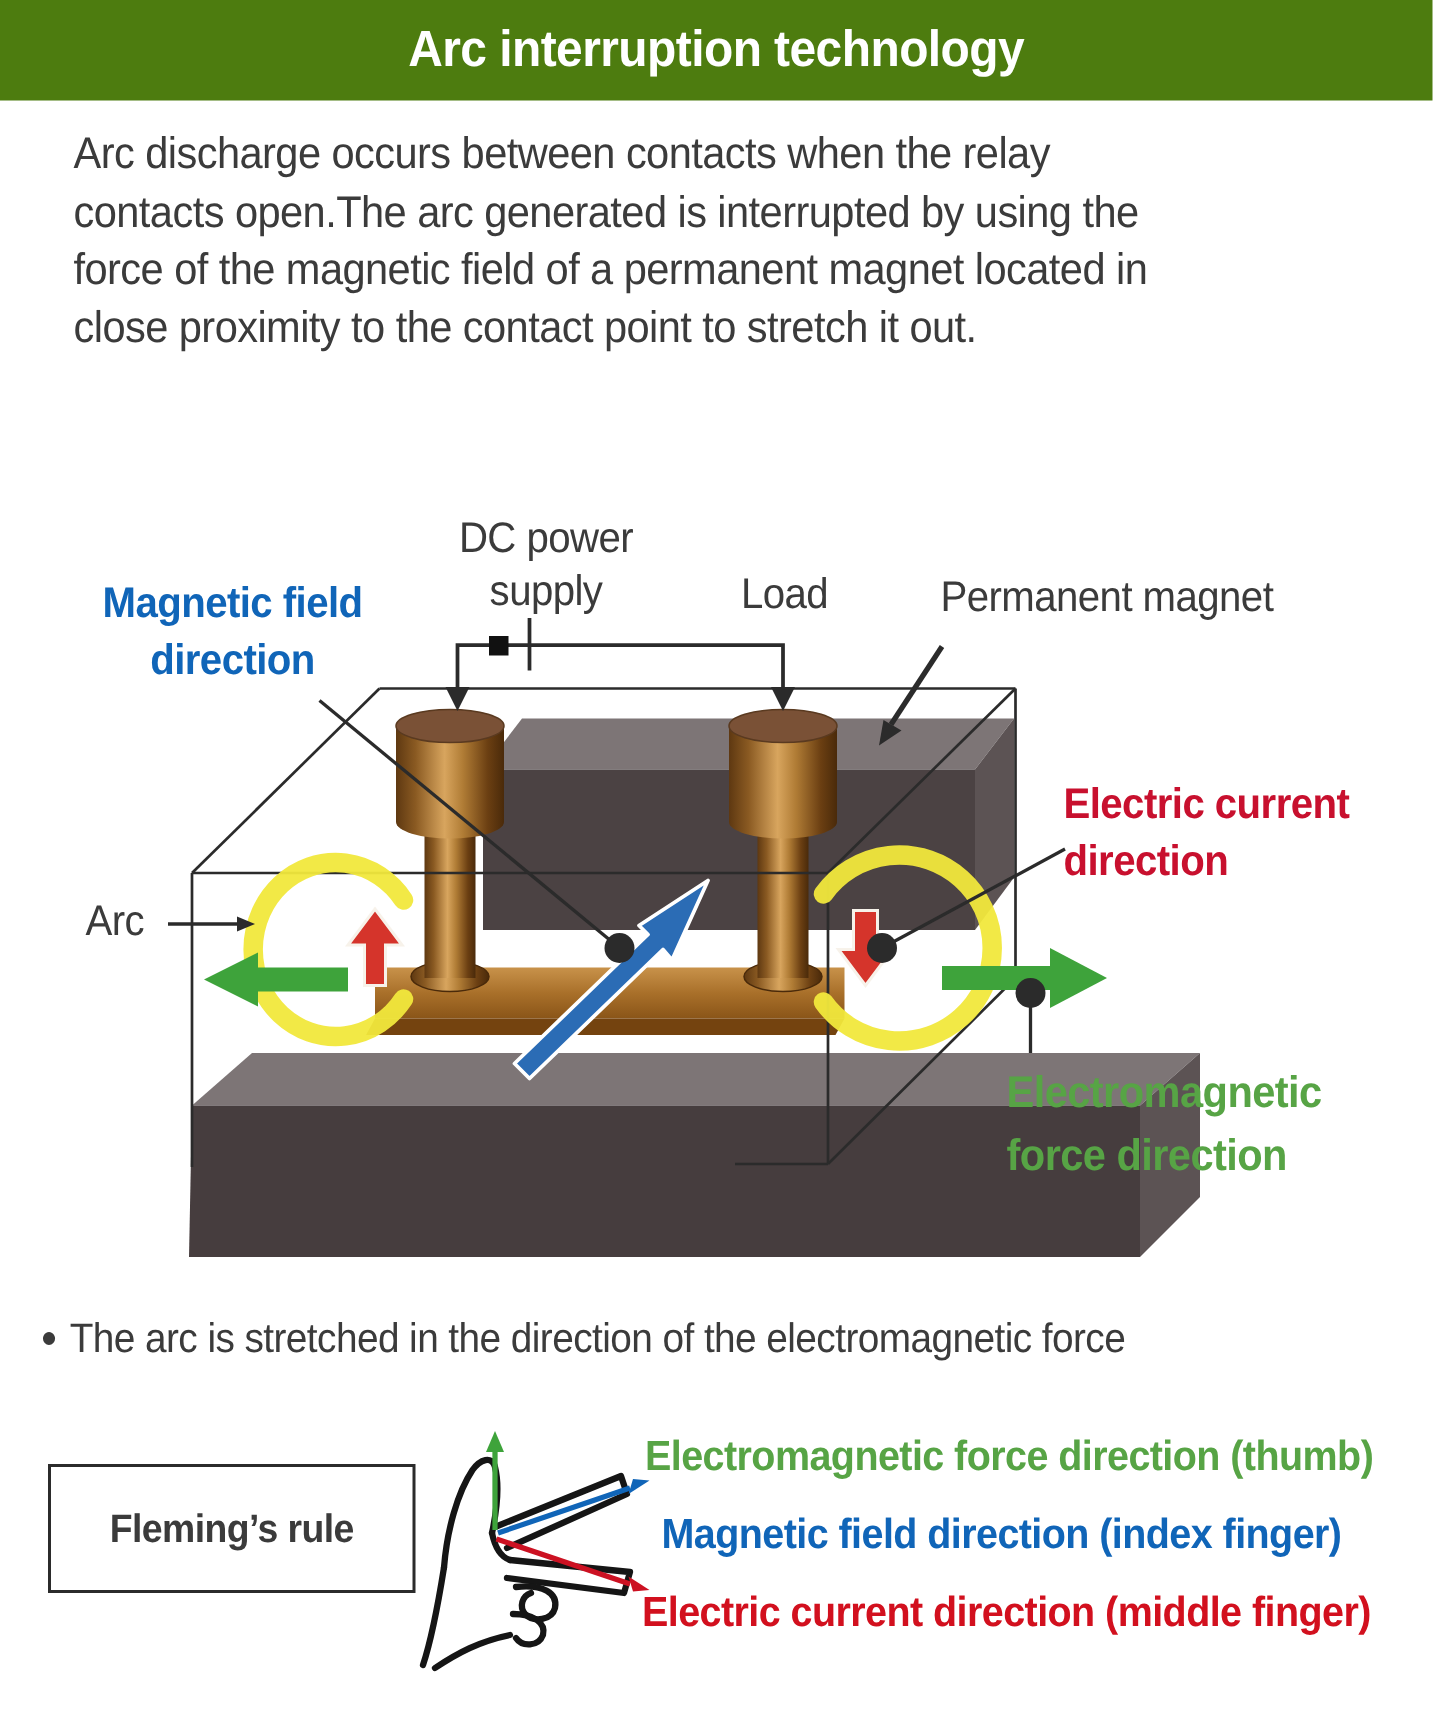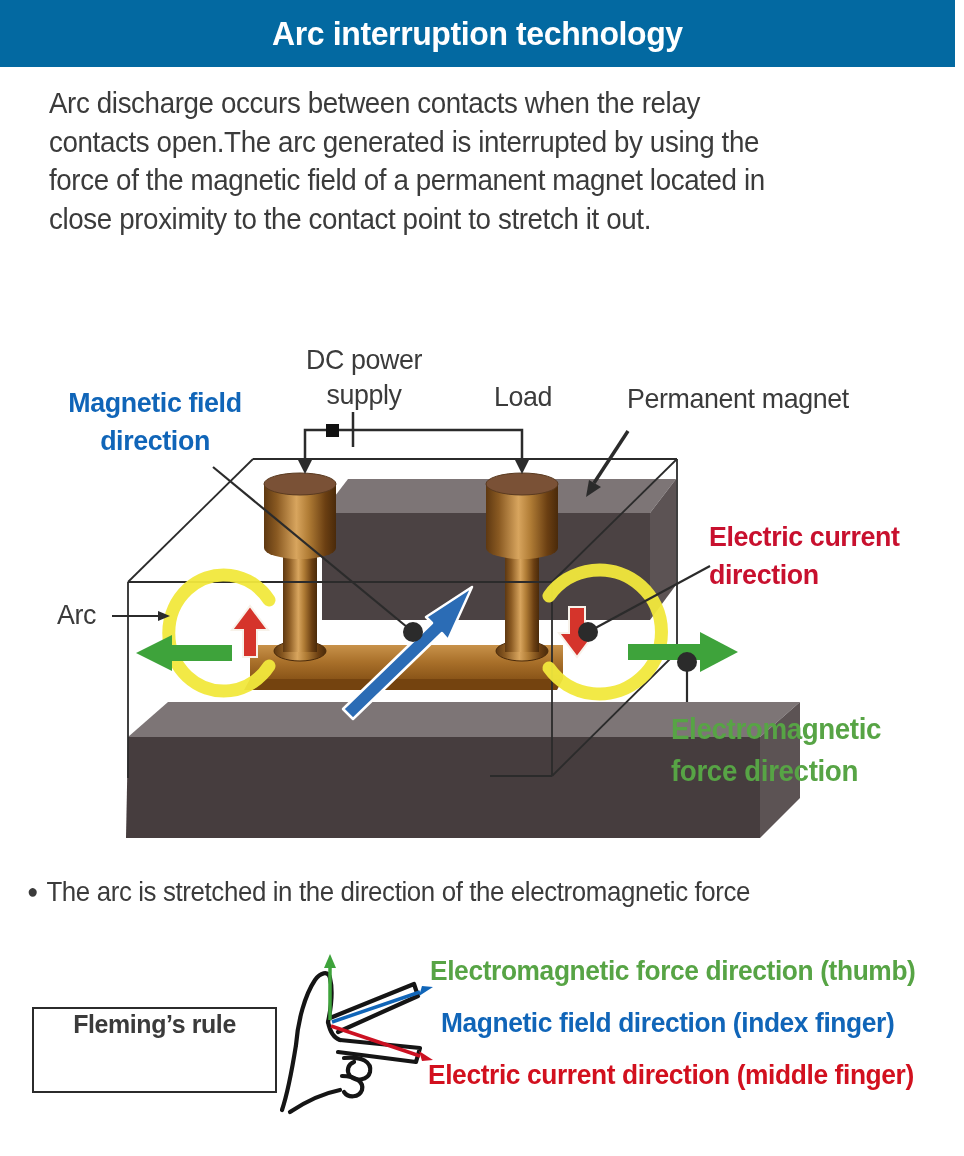--- a/index.html
+++ b/index.html
@@ -5,21 +5,21 @@
   html,body{margin:0;padding:0;background:#ffffff;}
   body{width:964px;height:1156px;position:relative;overflow:hidden;
        font-family:"Liberation Sans","DejaVu Sans",sans-serif;}
   #page{position:absolute;inset:0;width:964px;height:1156px;}
 
   .abs{position:absolute;}
   .sqz{transform:scaleX(0.94);transform-origin:0 50%;letter-spacing:-0.4px;}
   .sqzc{transform:scaleX(0.94);transform-origin:50% 50%;letter-spacing:-0.4px;}
   .ml{white-space:pre-line;}
 
-  .header-bar{left:0;top:0;width:955px;height:67px;background:#0369a1;
+  .header-bar{left:0;top:0;width:955px;height:67px;background:#4d7c0f;
               display:flex;align-items:center;justify-content:center;}
   .header-bar .title{color:#ffffff;font-size:34px;font-weight:bold;}
 
   .intro{left:49px;top:84px;width:880px;font-size:29.5px;line-height:38.5px;
          color:#3b3b3b;}
 
   .dlabel{font-size:28.5px;color:#3b3b3b;line-height:35px;}
   .lbl-dc{left:279px;top:342px;width:170px;text-align:center;}
   .lbl-load{left:494px;top:379px;}
   .lbl-magnet{left:627px;top:381px;}
@@ -27,21 +27,21 @@
            color:#1065b8;font-weight:bold;line-height:38px;}
   .lbl-arc{left:57px;top:597px;}
   .lbl-ecd{left:709px;top:517px;color:#c8102e;font-weight:bold;line-height:38px;}
   .lbl-emf{left:671px;top:708px;color:#57a445;font-weight:bold;
            font-size:29.5px;line-height:42px;}
 
   .note{left:27px;top:876px;font-size:27.5px;color:#3b3b3b;}
   .note .bullet{font-size:20px;vertical-align:3px;margin-right:9px;}
 
   .fleming-box{left:32px;top:976px;width:241px;height:82px;border:2.5px solid #2b2b2b;
-               display:flex;justify-content:center;background:#fff;margin-top:31px;}
+               display:flex;align-items:center;justify-content:center;background:#fff;}
   .fleming-box .fl-label{font-size:26.5px;font-weight:bold;color:#3b3b3b;}
 
   .legend-item{font-size:28px;font-weight:bold;}
   .leg-thumb{left:430px;top:955px;color:#57a445;}
   .leg-index{left:441px;top:1007px;color:#1065b8;}
   .leg-middle{left:428px;top:1059px;color:#d2101e;}
 
   svg{position:absolute;left:0;top:0;}
 </style>
 </head>

